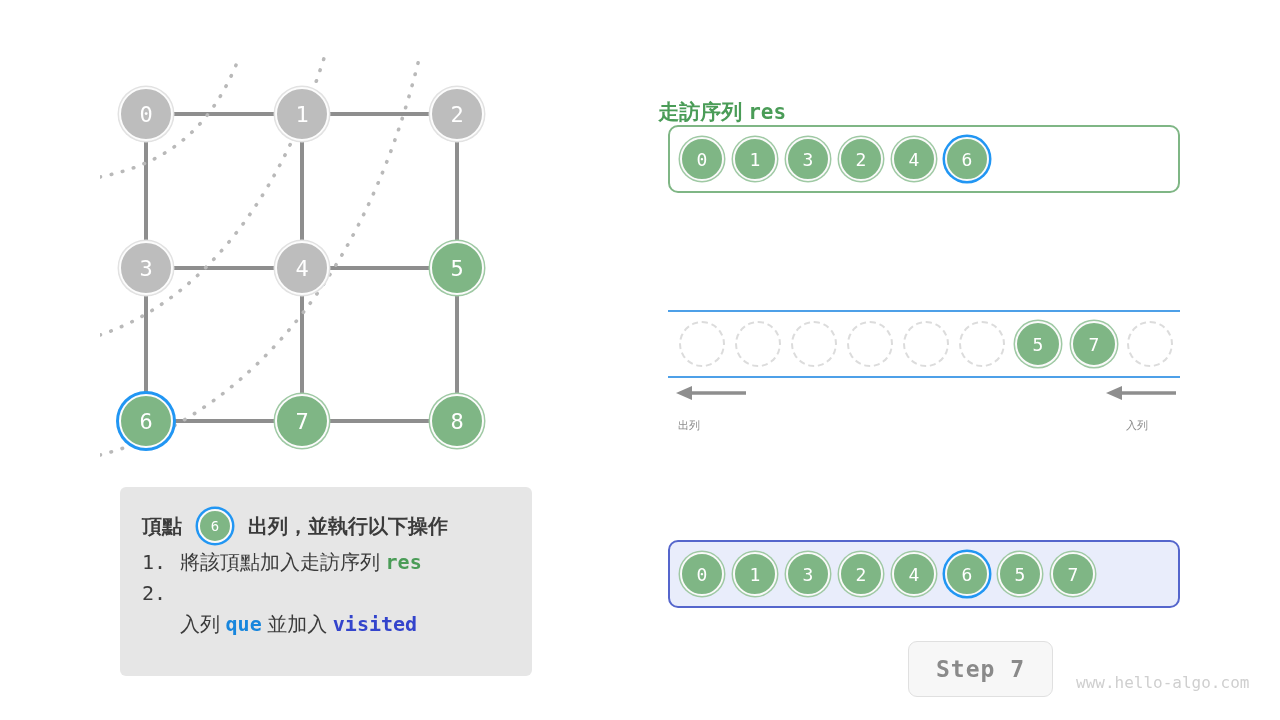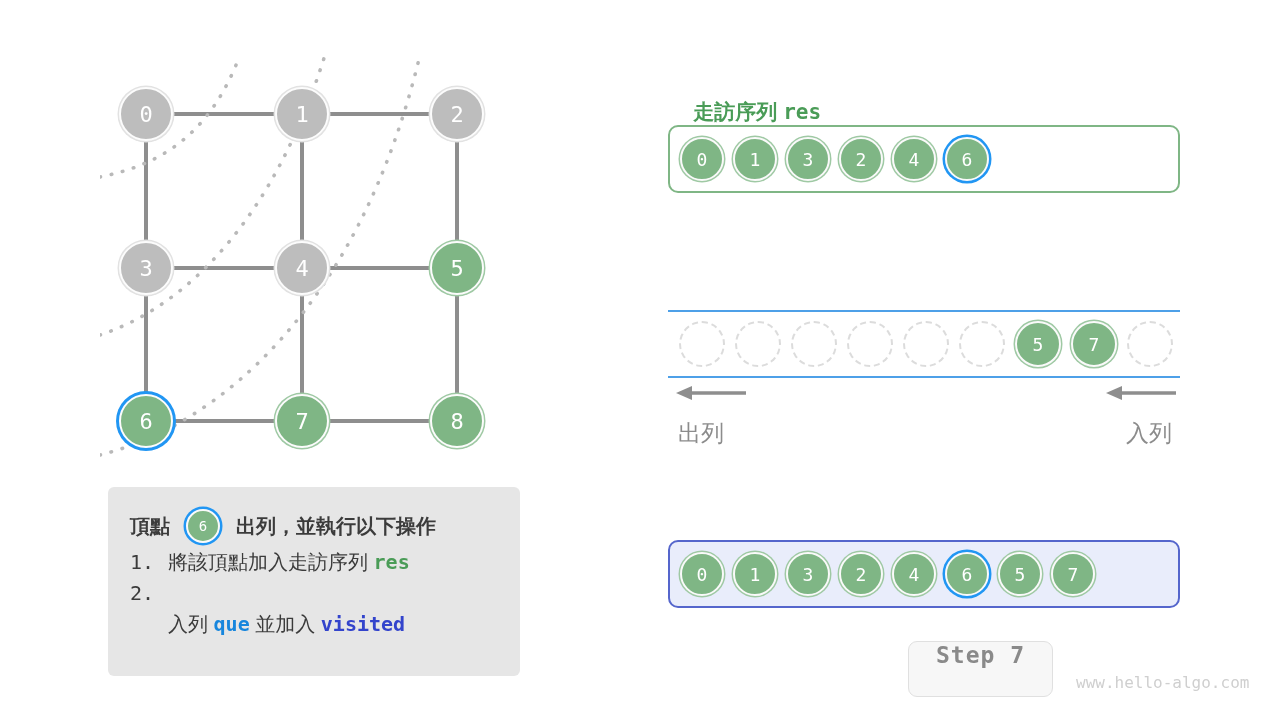--- a/index.html
+++ b/index.html
@@ -57,21 +57,21 @@
   }
   .gnode.active {
     background: #7fb685;
     border: 2.5px solid #fcfcfc;
     box-shadow: 0 0 0 3px #2196f3;
   }
 
   
   #caption-box {
     position: absolute;
-    left: 108px;
+    left: 120px;
     top: 487px;
     width: 412px;
     height: 189px;
     background: #e6e6e6;
     border-radius: 6px;
     box-sizing: border-box;
     padding: 18px 22px 0 22px;
   }
   .cap-head {
     display: flex;
@@ -111,21 +111,21 @@
   .mono-blue  { font-family:"DejaVu Sans Mono", monospace; color:#1786dd; font-weight:bold; }
   .mono-indigo{ font-family:"DejaVu Sans Mono", monospace; color:#3344cc; font-weight:bold; }
 
   
   .sec-title {
     position: absolute;
     font-size: 21px;
     font-weight: bold;
     white-space: pre;
   }
-  #res-title  { left: 670px; top: 74px;  color: #4a9c57; }
+  #res-title  { left: 635px; top: 74px;  color: #4a9c57; }
   #que-title  { left: 670px; top: 255px; color: #1786dd; }
   #vis-title  { left: 670px; top: 484px; color: #3344cc; }
   .sec-title .code { font-family:"DejaVu Sans Mono", monospace; }
 
   #res-box {
     position: absolute;
     left: 668px; top: 125px;
     width: 512px; height: 68px;
     border: 2px solid #7fb685;
     border-radius: 10px;
@@ -186,38 +186,38 @@
     padding-left: 11px;
   }
   #que-box .cell { width: 46px; height: 46px; margin-right: 10px; }
   #que-arrows {
     position: absolute;
     left: 668px; top: 382px;
     width: 512px; height: 24px;
   }
   .qlabel {
     position: absolute;
-    font-size: 23px;
+    font-size: 11px;
     color: #8c8c8c;
     white-space: pre;
     text-align: right;
   }
   #q-deq-label { left: 678px; top: 418px; }
   #q-enq-label { left: 1126px; top: 418px; }
 
   
   #step-chip {
     position: absolute;
     left: 908px; top: 641px;
     width: 145px; height: 56px;
     background: #f7f7f7;
     border: 1.5px solid #e0e0e0;
     border-radius: 9px;
     box-sizing: border-box;
-    display: flex; justify-content: center;
+    display: flex; align-items: center; justify-content: center;
     color: #8a8a8a;
     font-family: "DejaVu Sans Mono", monospace;
     font-size: 23px;
     font-weight: bold;
     letter-spacing: 1px;
   }
   #watermark {
     position: absolute;
     left: 1076px; top: 673px;
     color: #cfcfcf;

